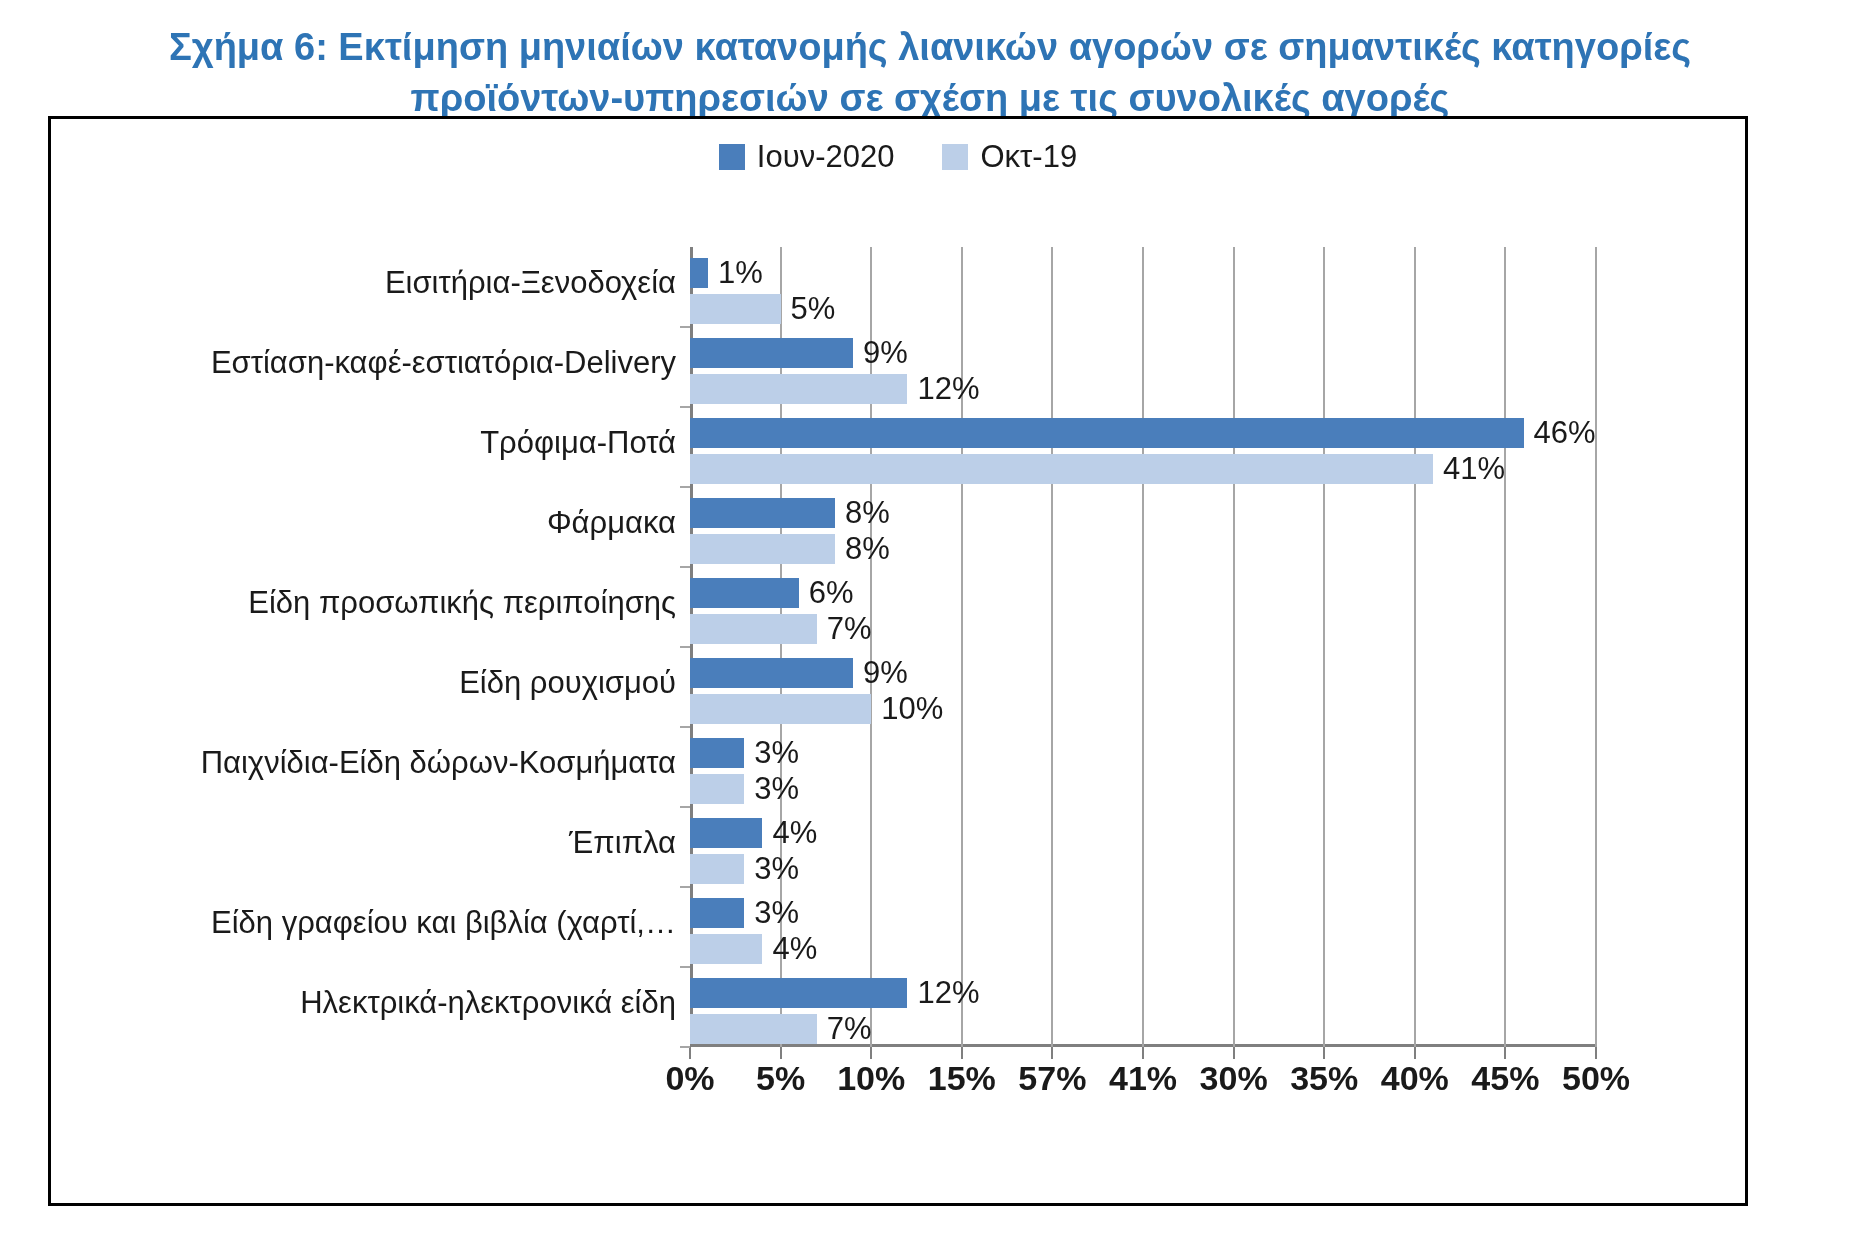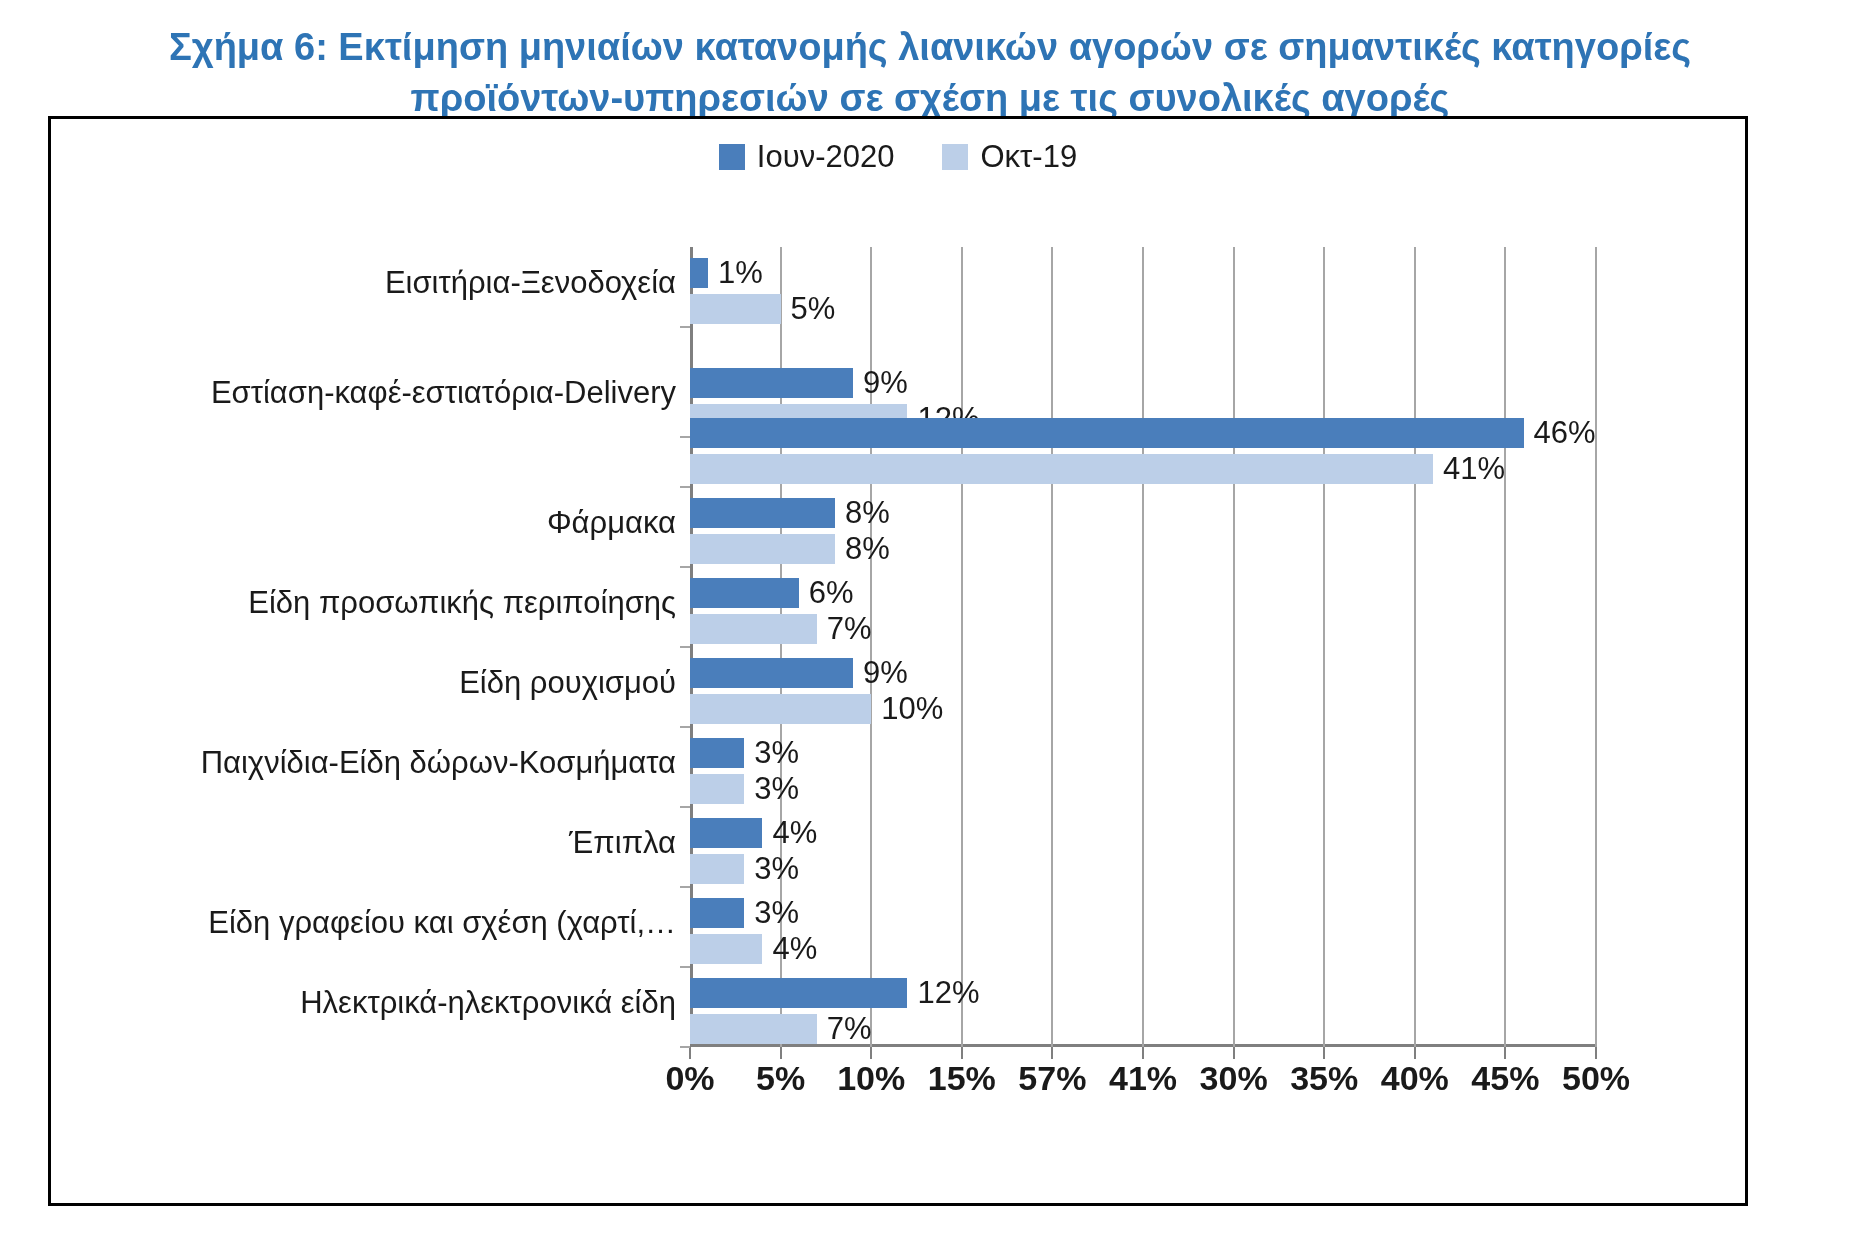--- a/index.html
+++ b/index.html
@@ -222,34 +222,35 @@
           <div class="cat-label" style="top: 18px;">Εισιτήρια-Ξενοδοχεία</div>
           <div class="bar-wrap" style="margin-top: 7px;">
             <div class="bar s0" style="width: 18.12px;"></div>
             <span class="bar-value">1%</span>
           </div>
           <div class="bar-wrap" style="margin-top: 6px;">
             <div class="bar s1" style="width: 90.6px;"></div>
             <span class="bar-value">5%</span>
           </div>
         </div>
-        <div class="cat-row" style="top: 80px; height: 80px; margin-top: 30px;">
+        <div class="cat-row" style="top: 80px; height: 80px;">
           <div class="row-tick" style="top: 79px;"></div>
           <div class="cat-label" style="top: 18px;">Εστίαση-καφέ-εστιατόρια-Delivery</div>
           <div class="bar-wrap" style="margin-top: 7px;">
             <div class="bar s0" style="width: 163.08px;"></div>
             <span class="bar-value">9%</span>
           </div>
           <div class="bar-wrap" style="margin-top: 6px;">
             <div class="bar s1" style="width: 217.44px;"></div>
             <span class="bar-value">12%</span>
           </div>
         </div>
         <div class="cat-row" style="top: 160px; height: 80px;">
           <div class="row-tick" style="top: 79px;"></div>
+          <div class="cat-label" style="top: 18px;">Τρόφιμα-Ποτά</div>
           <div class="bar-wrap" style="margin-top: 7px;">
             <div class="bar s0" style="width: 833.52px;"></div>
             <span class="bar-value">46%</span>
           </div>
           <div class="bar-wrap" style="margin-top: 6px;">
             <div class="bar s1" style="width: 742.92px;"></div>
             <span class="bar-value">41%</span>
           </div>
         </div>
         <div class="cat-row" style="top: 240px; height: 80px;">
@@ -307,21 +308,21 @@
             <div class="bar s0" style="width: 72.48px;"></div>
             <span class="bar-value">4%</span>
           </div>
           <div class="bar-wrap" style="margin-top: 6px;">
             <div class="bar s1" style="width: 54.36px;"></div>
             <span class="bar-value">3%</span>
           </div>
         </div>
         <div class="cat-row" style="top: 640px; height: 80px;">
           <div class="row-tick" style="top: 79px;"></div>
-          <div class="cat-label" style="top: 18px;">Είδη γραφείου και σχέση (χαρτί,…</div>
+          <div class="cat-label" style="top: 18px;">Είδη γραφείου και βιβλία (χαρτί,…</div>
           <div class="bar-wrap" style="margin-top: 7px;">
             <div class="bar s0" style="width: 54.36px;"></div>
             <span class="bar-value">3%</span>
           </div>
           <div class="bar-wrap" style="margin-top: 6px;">
             <div class="bar s1" style="width: 72.48px;"></div>
             <span class="bar-value">4%</span>
           </div>
         </div>
         <div class="cat-row" style="top: 720px; height: 80px;">

